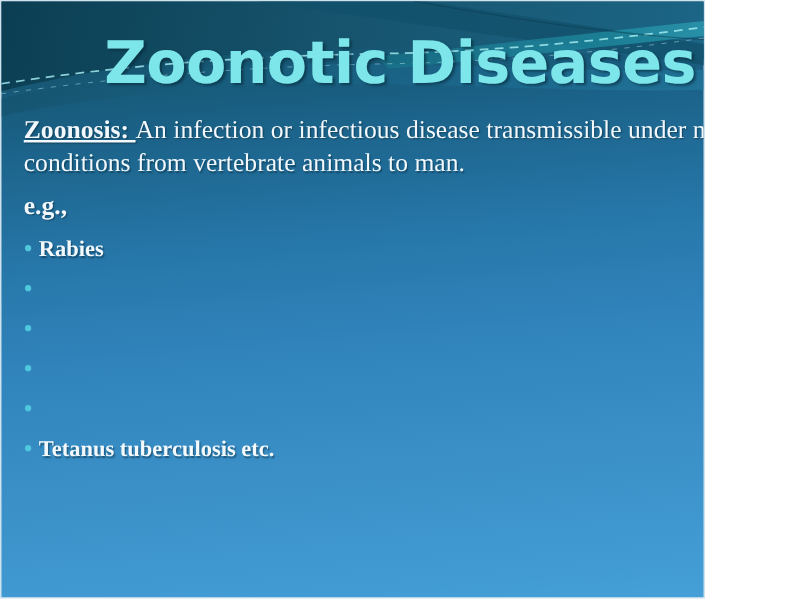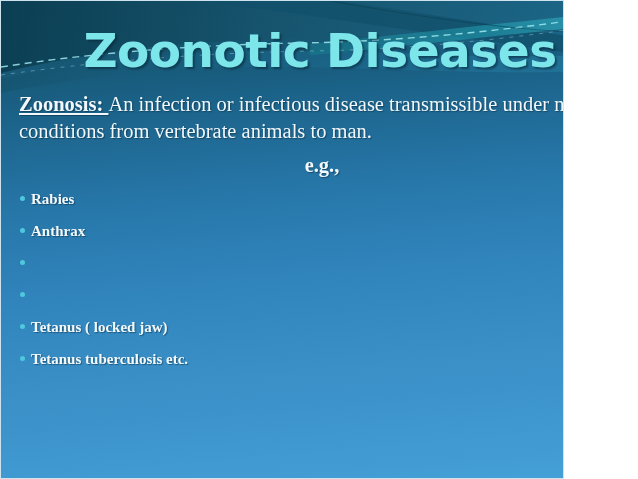--- a/index.html
+++ b/index.html
@@ -78,37 +78,36 @@
   }
 
   .eg-line {
     margin: 0;
     padding-top: 8px;
     color: #f2f8fb;
     font-size: 20.5px;
     font-weight: bold;
     line-height: 1.30;
     text-shadow: 1px 1px 1px rgba(7, 40, 58, 0.5);
-    text-align: center;
   }
 
   ul.bullets {
     list-style: none;
     margin: 4px 0 0 0;
     padding: 0;
   }
 
   ul.bullets li {
     position: relative;
     padding-left: 12px;
     margin: 0;
     height: 32px;
     line-height: 32px;
     color: #f4f9fc;
-    font-size: 15px;
+    font-size: 18px;
     font-weight: bold;
     text-shadow: 1px 1px 1px rgba(7, 40, 58, 0.5);
     white-space: nowrap;
   }
 
   ul.bullets li .dot {
     position: absolute;
     left: 1px;
     top: 13px;
     width: 5px;
@@ -162,30 +161,30 @@
 
     <p class="def-para"><span class="def-term">Zoonosis: </span><span>An infection or infectious disease transmissible under natural conditions from vertebrate animals to man.</span></p>
 
     <p class="eg-line">e.g.,</p>
 
     <ul class="bullets">
       <li>
         <span class="dot"></span><span>Rabies</span>
       </li>
       <li>
-        <span class="dot"></span><span>Anthrax</span>
+        <span class="dot"></span>
       </li>
       <li>
         <span class="dot"></span>
       </li>
       <li>
         <span class="dot"></span>
       </li>
       <li>
-        <span class="dot"></span><span>Tetanus ( locked jaw)</span>
+        <span class="dot"></span>
       </li>
       <li>
         <span class="dot"></span><span>Tetanus tuberculosis etc.</span>
       </li>
     </ul>
 
   </div>
 </div>
 
 </body></html>

